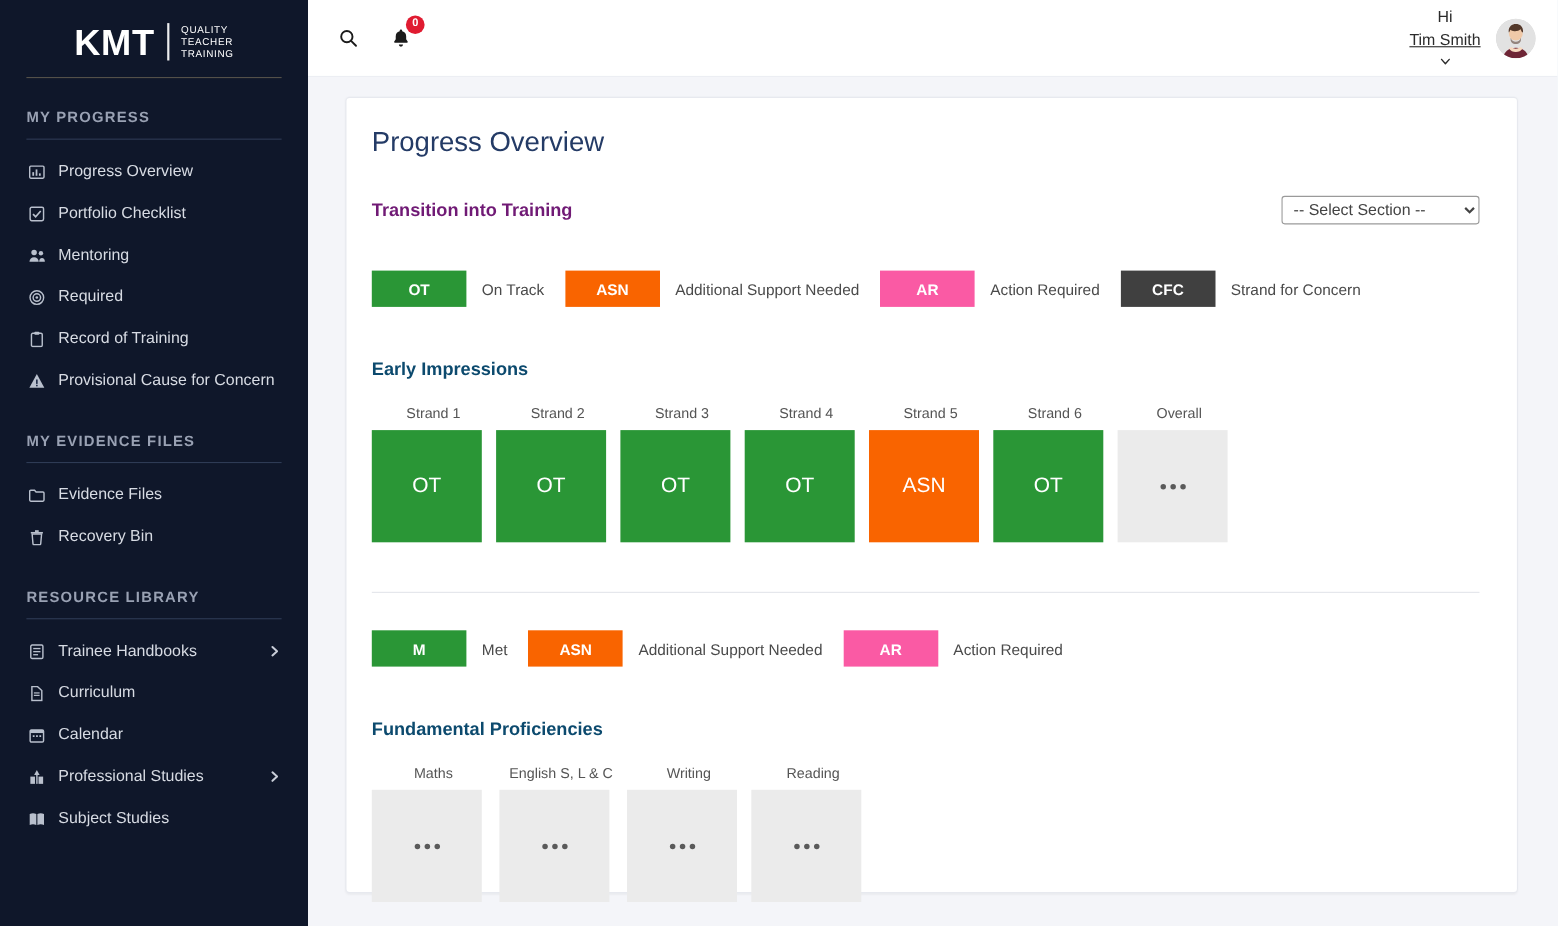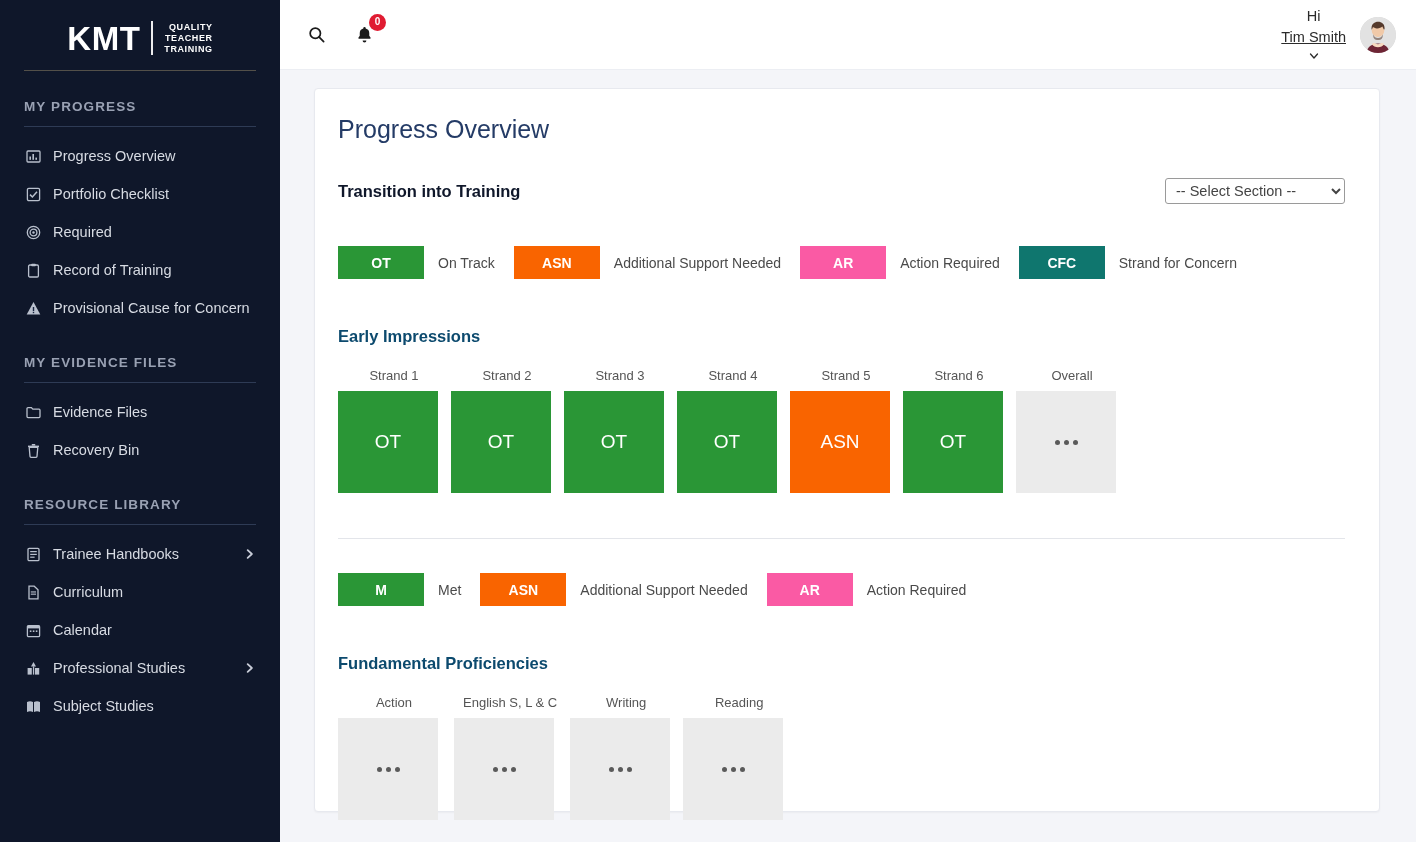--- a/index.html
+++ b/index.html
@@ -24,22 +24,22 @@
     display: flex; align-items: center; justify-content: center;
     padding-top: 6px;
   }
   .logo { display: flex; align-items: center; gap: 11px; }
   .logo-kmt {
     color: #ffffff; font-size: 33px; font-weight: bold;
     letter-spacing: 0.5px; line-height: 1;
   }
   .logo-div { width: 2px; height: 34px; background: #ffffff; opacity: .92; }
   .logo-sub {
-    color: #ffffff; font-size: 9px; font-weight: bold;
-    line-height: 11px; letter-spacing: .6px; text-transform: uppercase; text-align: right;
+    color: #ffffff; font-size: 9px; font-weight: normal;
+    line-height: 11px; letter-spacing: .6px; text-transform: uppercase;
   }
   .side-rule {
     height: 1px; background: #8c7f63; opacity: .55;
     margin: 0 24px;
   }
   .side-section-title {
     color: #99a1b3; font-size: 13.5px; font-weight: bold;
     letter-spacing: 1.1px; text-transform: uppercase;
     padding: 0 24px; margin-top: 28px; margin-bottom: 12px;
   }
@@ -113,21 +113,21 @@
     padding: 26px 34px 0 23px;
   }
   .card-title {
     font-size: 25px; color: #243b66; font-weight: 400;
     margin: 0 0 0 0; padding-left: 0;
   }
   .sec-row {
     display: flex; align-items: center; justify-content: space-between;
     margin-top: 34px;
   }
-  .sec-title { font-size: 16.5px; font-weight: bold; color: #0f172a; }
+  .sec-title { font-size: 16.5px; font-weight: bold; color: #701a75; }
   select.section-select {
     font-family: "Liberation Sans", sans-serif;
     font-size: 14.5px; color: #444;
     padding: 3px 6px;
     border: 1px solid #9a9a9a;
     border-radius: 3px;
     background: #ffffff;
     width: 180px;
     height: 26px;
   }
@@ -203,20 +203,31 @@
             <svg viewBox="0 0 15 15">
               <rect x="1.4" y="1.4" width="12.2" height="12.2" rx="1.4" fill="none" stroke="currentColor" stroke-width="1.3"></rect>
               <polyline points="4,7.6 6.4,10 11,4.8" fill="none" stroke="currentColor" stroke-width="1.5"></polyline>
             </svg>
           </span>
           <span class="nav-label">Portfolio Checklist</span>
         </div>
         <div class="nav-item">
           <span class="nav-ico">
             <svg viewBox="0 0 15 15">
+              <circle cx="5" cy="4.6" r="2.5" fill="currentColor"></circle>
+              <circle cx="11.2" cy="5.2" r="2" fill="currentColor"></circle>
+              <path d="M0.8 13c0-2.6 1.9-4.2 4.2-4.2S9.2 10.4 9.2 13z" fill="currentColor"></path>
+              <path d="M9.6 13c0-2 1-3.4 2.6-3.4S14.8 11 14.8 13z" fill="currentColor"></path>
+            </svg>
+          </span>
+          <span class="nav-label">Mentoring</span>
+        </div>
+        <div class="nav-item">
+          <span class="nav-ico">
+            <svg viewBox="0 0 15 15">
               <circle cx="7.5" cy="7.5" r="6.2" fill="none" stroke="currentColor" stroke-width="1.3"></circle>
               <circle cx="7.5" cy="7.5" r="3.4" fill="none" stroke="currentColor" stroke-width="1.3"></circle>
               <circle cx="7.5" cy="7.5" r="1.2" fill="currentColor"></circle>
             </svg>
           </span>
           <span class="nav-label">Required</span>
         </div>
         <div class="nav-item">
           <span class="nav-ico">
             <svg viewBox="0 0 15 15">
@@ -386,21 +397,21 @@
             </div>
             <div class="lg-item">
               <div class="lg-chip" style="background: rgb(249, 100, 0);">ASN</div>
               <div class="lg-text">Additional Support Needed</div>
             </div>
             <div class="lg-item">
               <div class="lg-chip" style="background: rgb(250, 90, 164);">AR</div>
               <div class="lg-text">Action Required</div>
             </div>
             <div class="lg-item">
-              <div class="lg-chip" style="background: #0f766e;">CFC</div>
+              <div class="lg-chip" style="background: #404040;">CFC</div>
               <div class="lg-text">Strand for Concern</div>
             </div>
           </div>
 
         <div class="sub-head">Early Impressions</div>
         <div class="tiles" id="tiles-early">
             <div class="tile-col">
               <div class="tile-label">Strand 1</div>
               <div class="tile" style="background: rgb(42, 150, 54);">
                 <span>OT</span>
@@ -461,21 +472,21 @@
             </div>
             <div class="lg-item">
               <div class="lg-chip" style="background: rgb(250, 90, 164);">AR</div>
               <div class="lg-text">Action Required</div>
             </div>
           </div>
 
         <div class="sub-head">Fundamental Proficiencies</div>
         <div class="tiles" id="tiles-fund">
             <div class="tile-col">
-              <div class="tile-label">Action</div>
+              <div class="tile-label">Maths</div>
               <div class="tile empty" style="background: rgb(235, 235, 235);">
                 <span class="dots">
                   <i></i>
                   <i></i>
                   <i></i>
                 </span>
               </div>
             </div>
             <div class="tile-col">
               <div class="tile-label">English S, L &amp; C</div>

